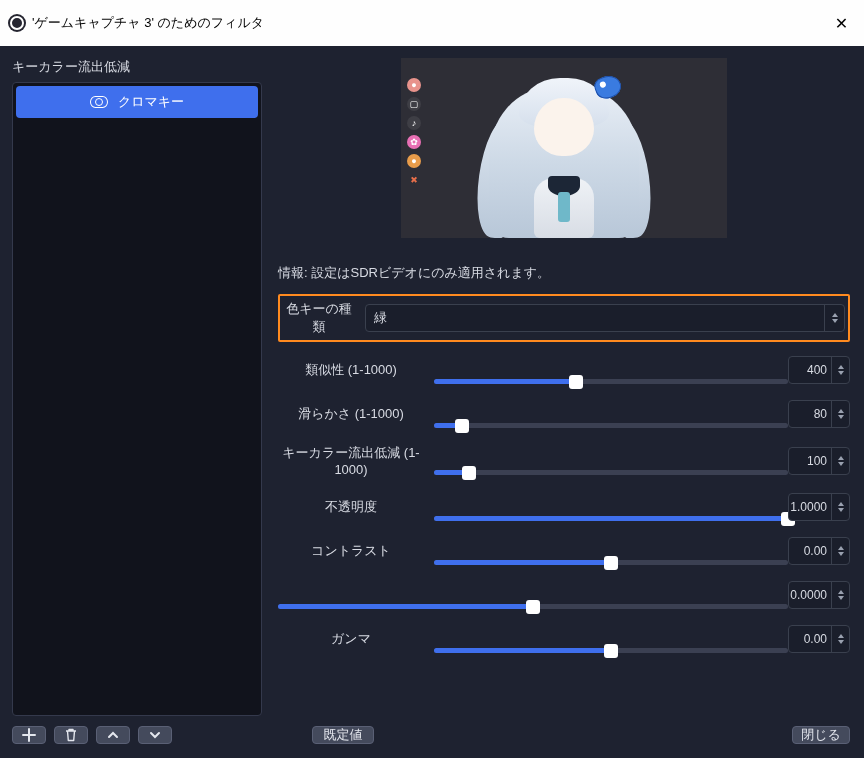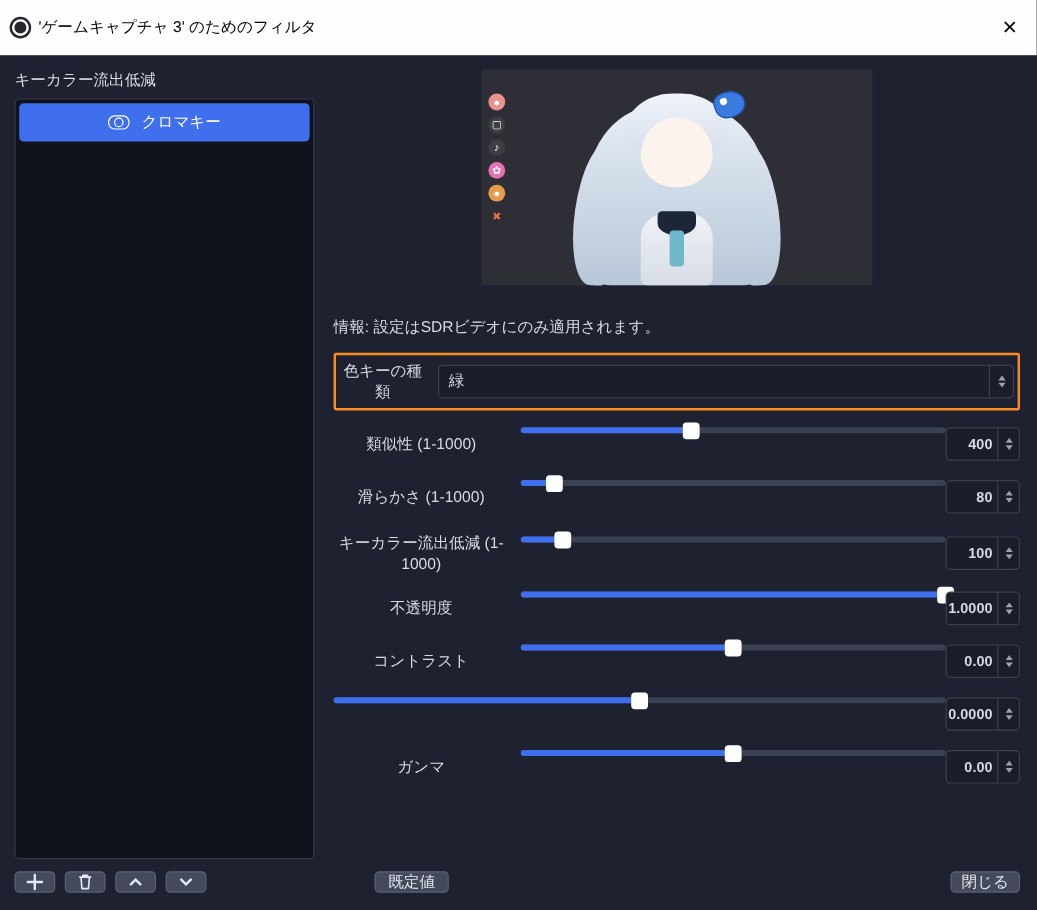--- a/index.html
+++ b/index.html
@@ -156,21 +156,21 @@
     cursor:pointer;
   }
   .select .sp{
     position:absolute;right:0;top:0;width:20px;height:100%;
     border-left:1px solid #3a404e;
     display:flex;flex-direction:column;align-items:center;justify-content:center;
   }
   .sp::before{content:"";border-left:3px solid transparent;border-right:3px solid transparent;border-bottom:4px solid #9aa1b0;margin-bottom:2px;}
   .sp::after{content:"";border-left:3px solid transparent;border-right:3px solid transparent;border-top:4px solid #9aa1b0;}
   .slider-wrap{
-    flex:1;display:flex;align-items:flex-start;gap:0;font-weight:bold;
+    flex:1;display:flex;align-items:flex-end;gap:0;
   }
   .track{
     flex:1;height:5px;background:#3b4052;border-radius:3px;position:relative;cursor:pointer;
   }
   .fill{
     position:absolute;left:0;top:0;height:100%;background:#3f6fed;border-radius:3px;
   }
   .thumb{
     position:absolute;top:-4px;width:14px;height:14px;background:#fff;border-radius:3px;
     transform:translateX(-50%);cursor:grab;

